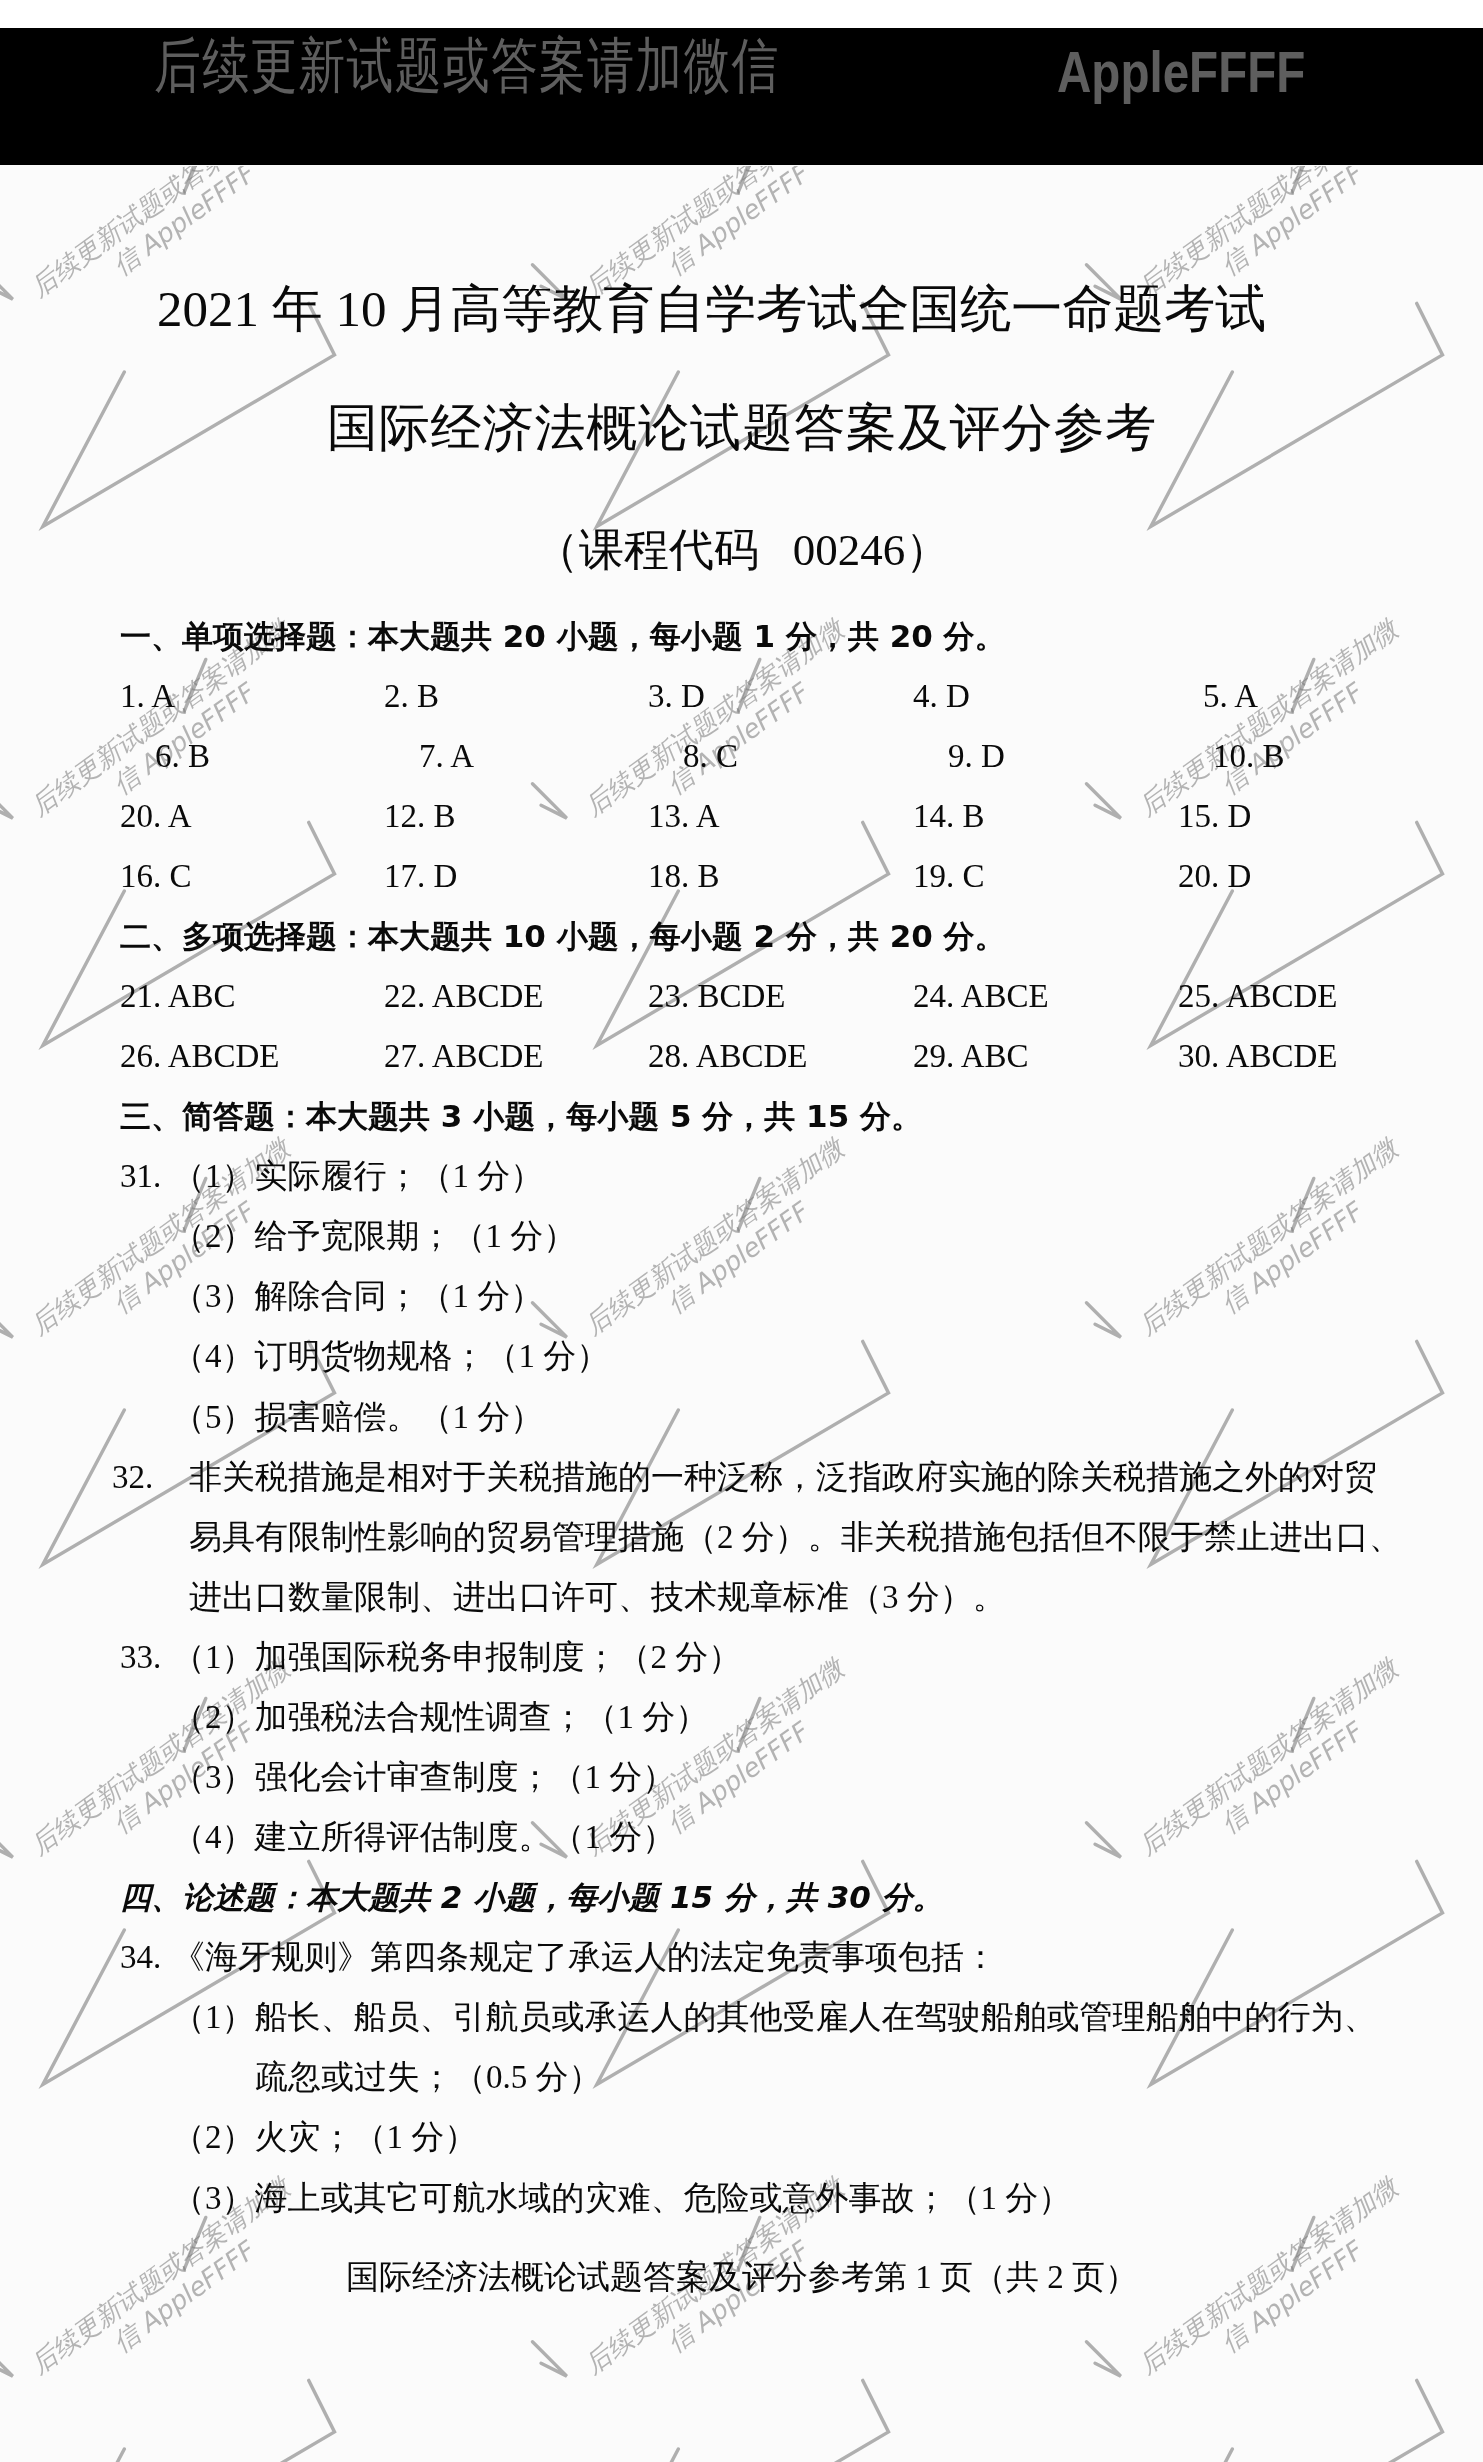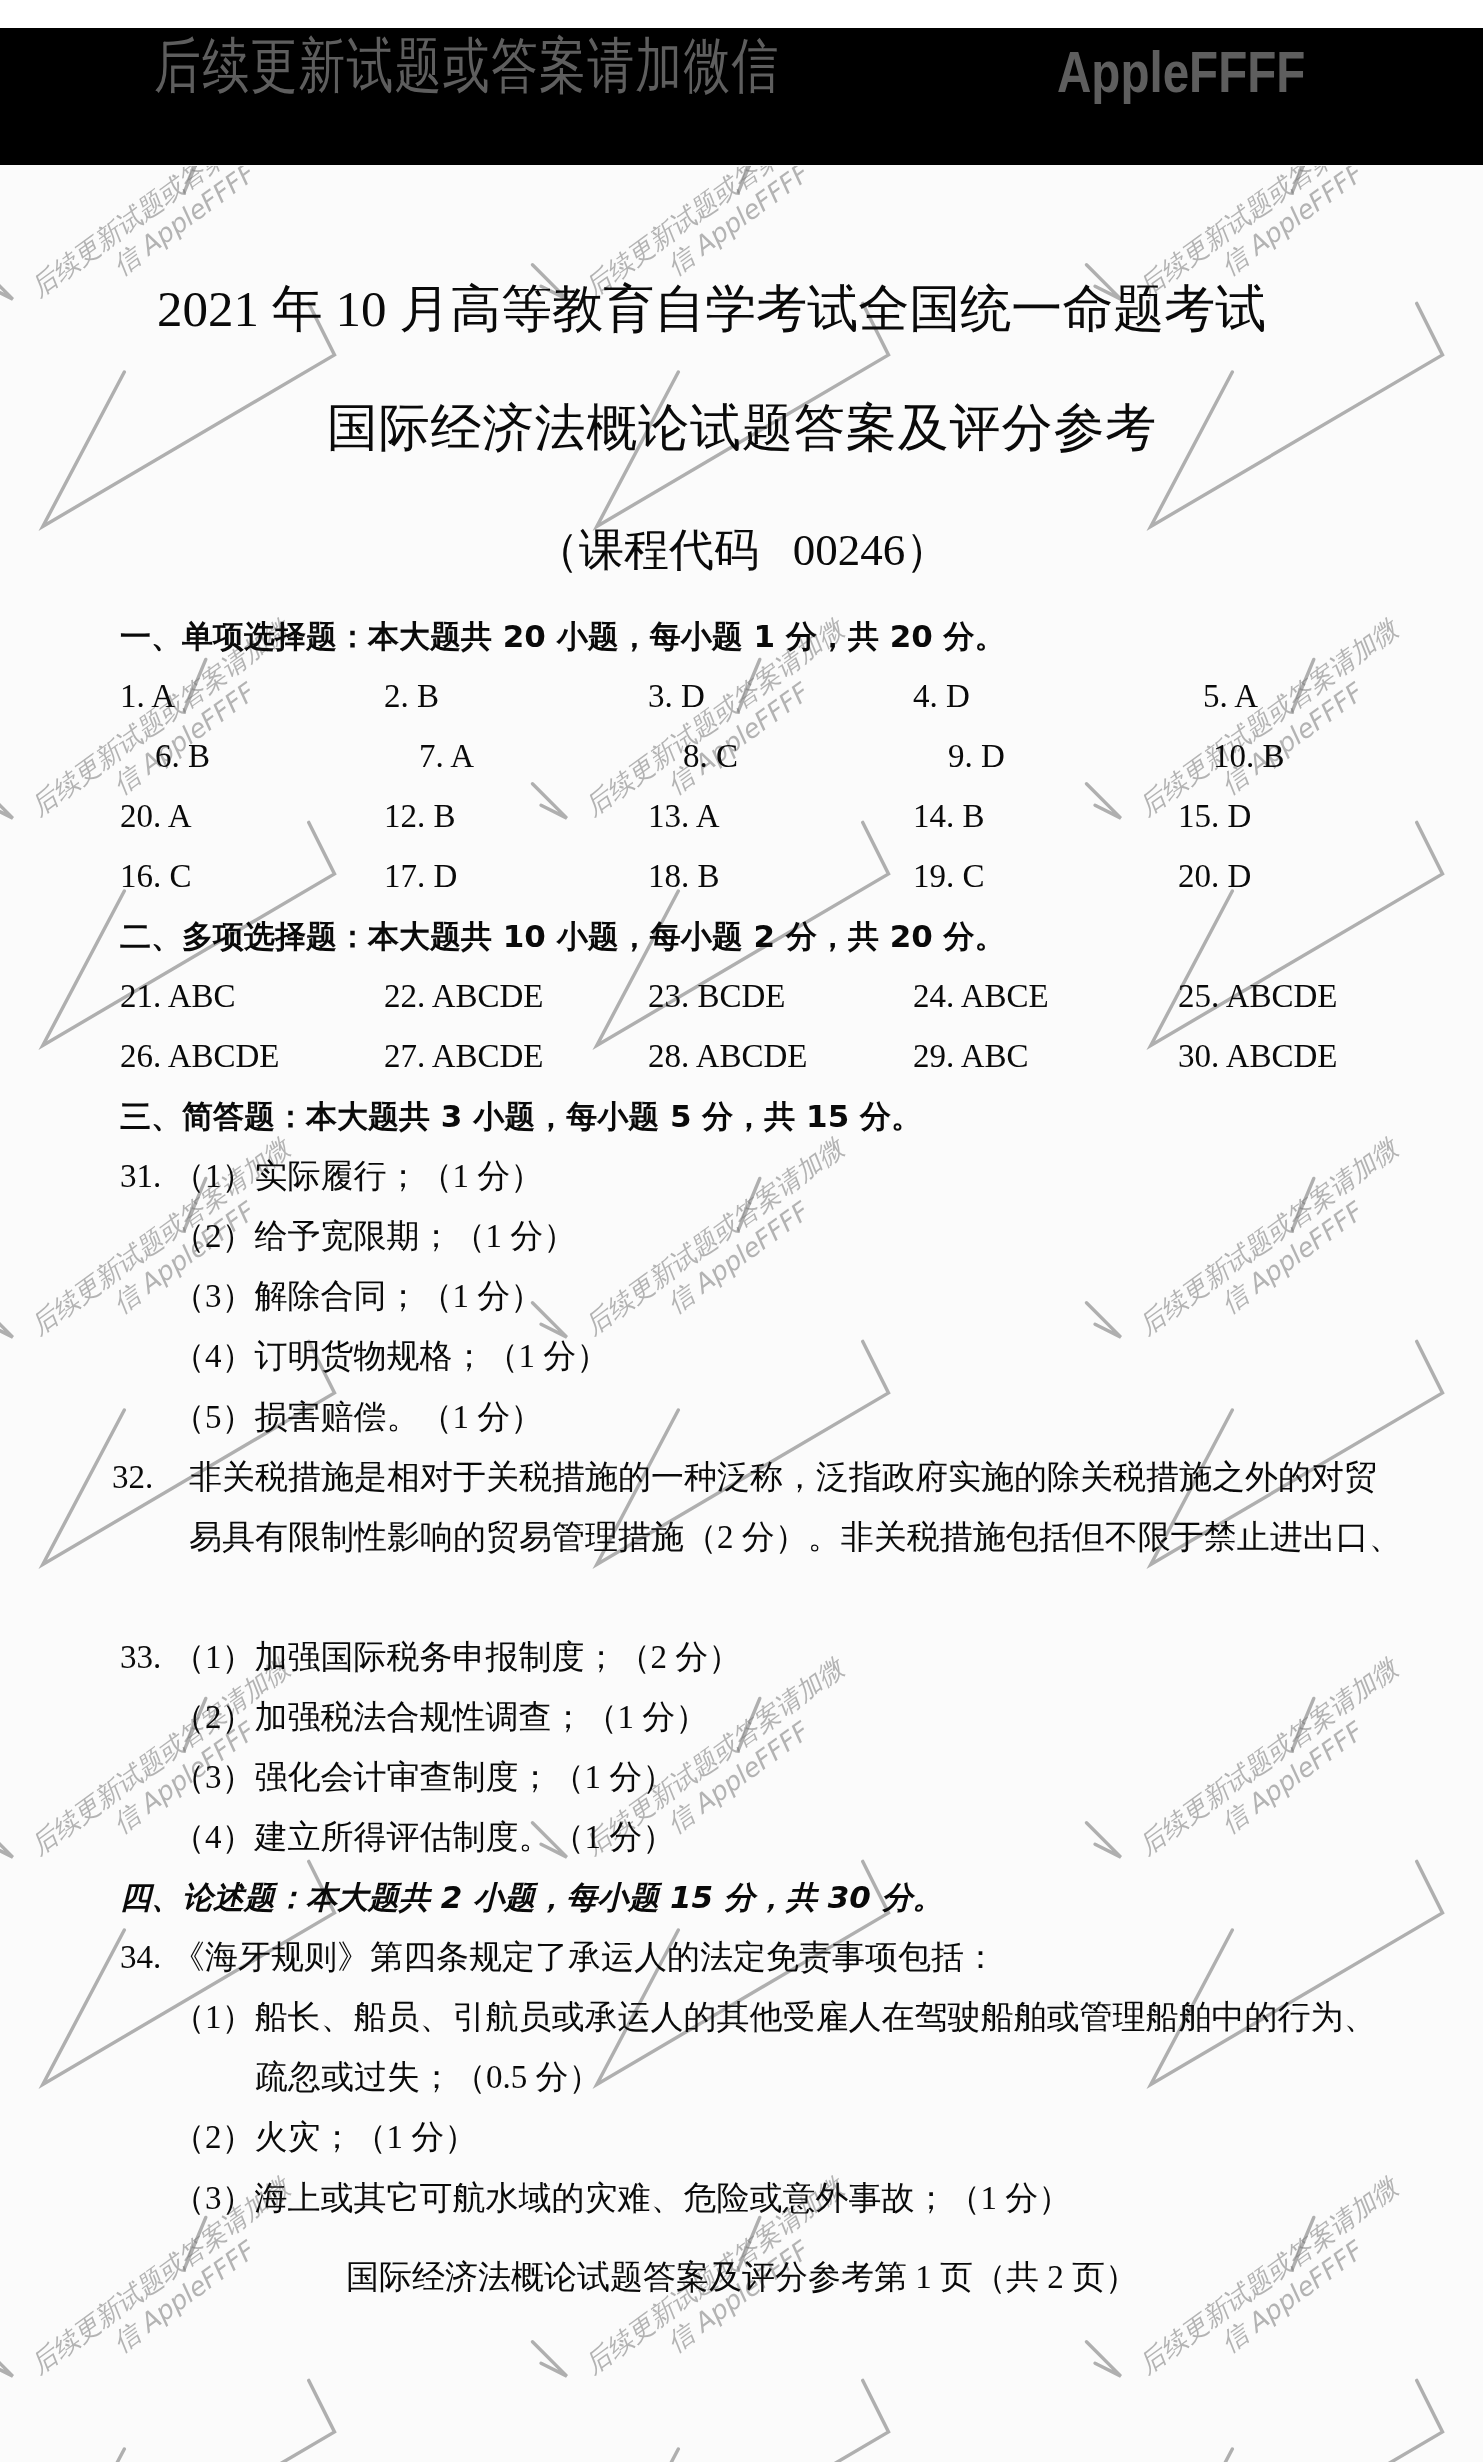--- a/index.html
+++ b/index.html
@@ -359,20 +359,21 @@
   <div class="line" style="left:120px; top:1155px;">31.</div>
   <div class="line" style="left:172px; top:1155px;">（1）实际履行；（1 分）</div>
   <div class="line" style="left:172px; top:1215px;">（2）给予宽限期；（1 分）</div>
   <div class="line" style="left:172px; top:1275px;">（3）解除合同；（1 分）</div>
   <div class="line" style="left:172px; top:1335px;">（4）订明货物规格；（1 分）</div>
   <div class="line" style="left:172px; top:1396px;">（5）损害赔偿。（1 分）</div>
 
   <div class="line" style="left:112px; top:1456px;">32.</div>
   <div class="line" style="left:189px; top:1456px;">非关税措施是相对于关税措施的一种泛称，泛指政府实施的除关税措施之外的对贸</div>
   <div class="line" style="left:189px; top:1516px;">易具有限制性影响的贸易管理措施（2 分）。非关税措施包括但不限于禁止进出口、</div>
+  <div class="line" style="left:189px; top:1576px;">进出口数量限制、进出口许可、技术规章标准（3 分）。</div>
 
   <div class="line" style="left:120px; top:1636px;">33.</div>
   <div class="line" style="left:172px; top:1636px;">（1）加强国际税务申报制度；（2 分）</div>
   <div class="line" style="left:172px; top:1696px;">（2）加强税法合规性调查；（1 分）</div>
   <div class="line" style="left:172px; top:1756px;">（3）强化会计审查制度；（1 分）</div>
   <div class="line" style="left:172px; top:1816px;">（4）建立所得评估制度。（1 分）</div>
 
   <div class="line section-head" style="left:120px; top:1876px;font-style:italic;">四、论述题：本大题共 2 小题，每小题 15 分，共 30 分。</div>
 
   <div class="line" style="left:120px; top:1936px;">34.</div>

